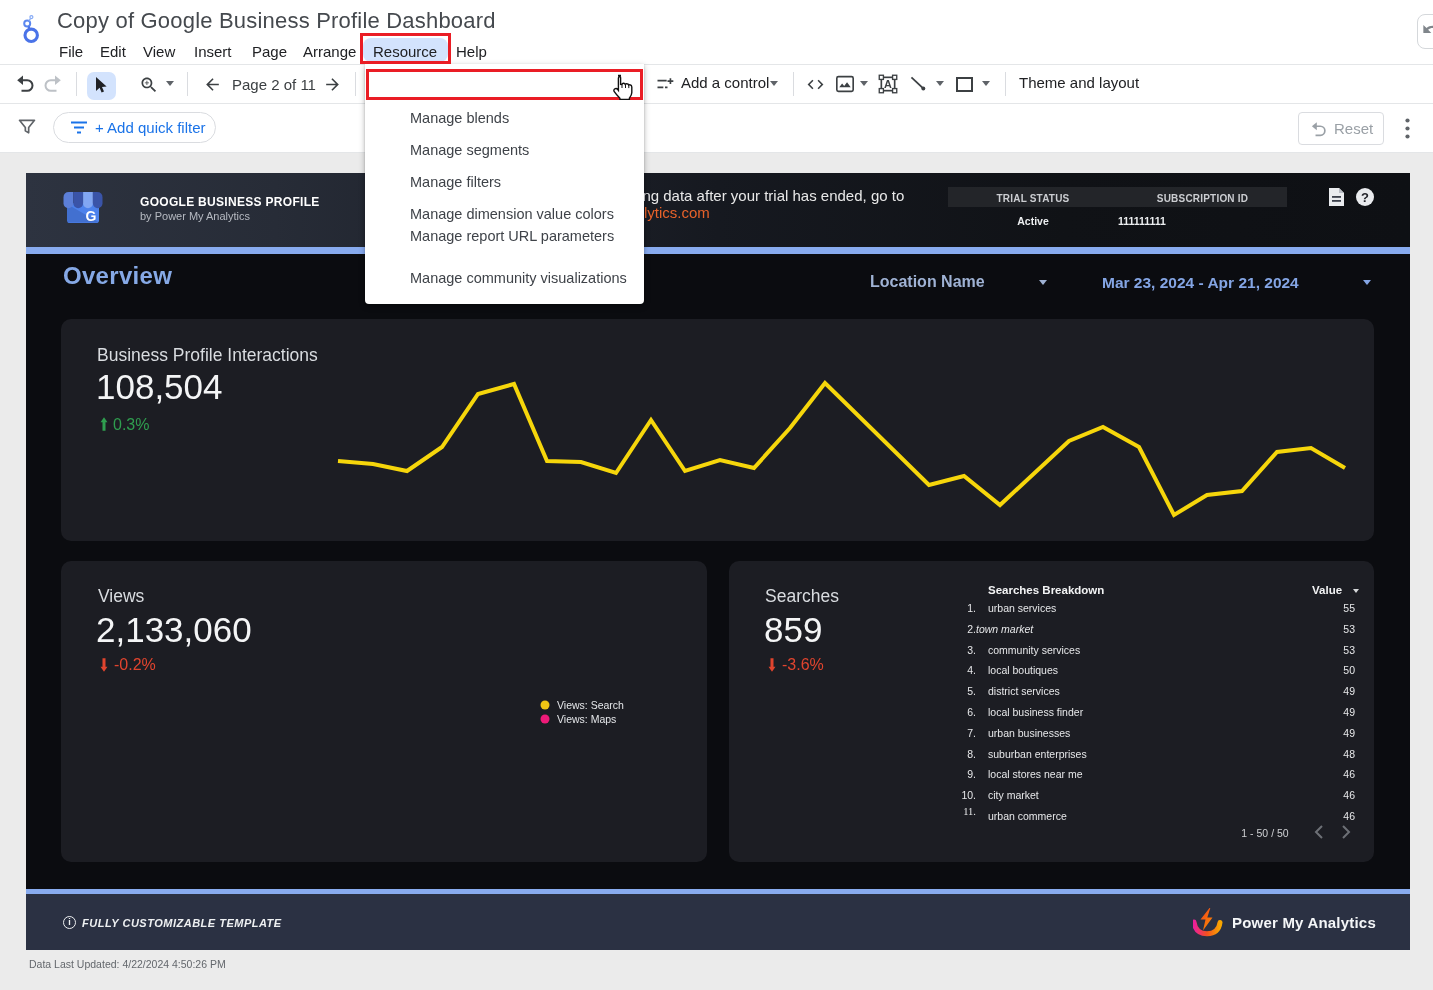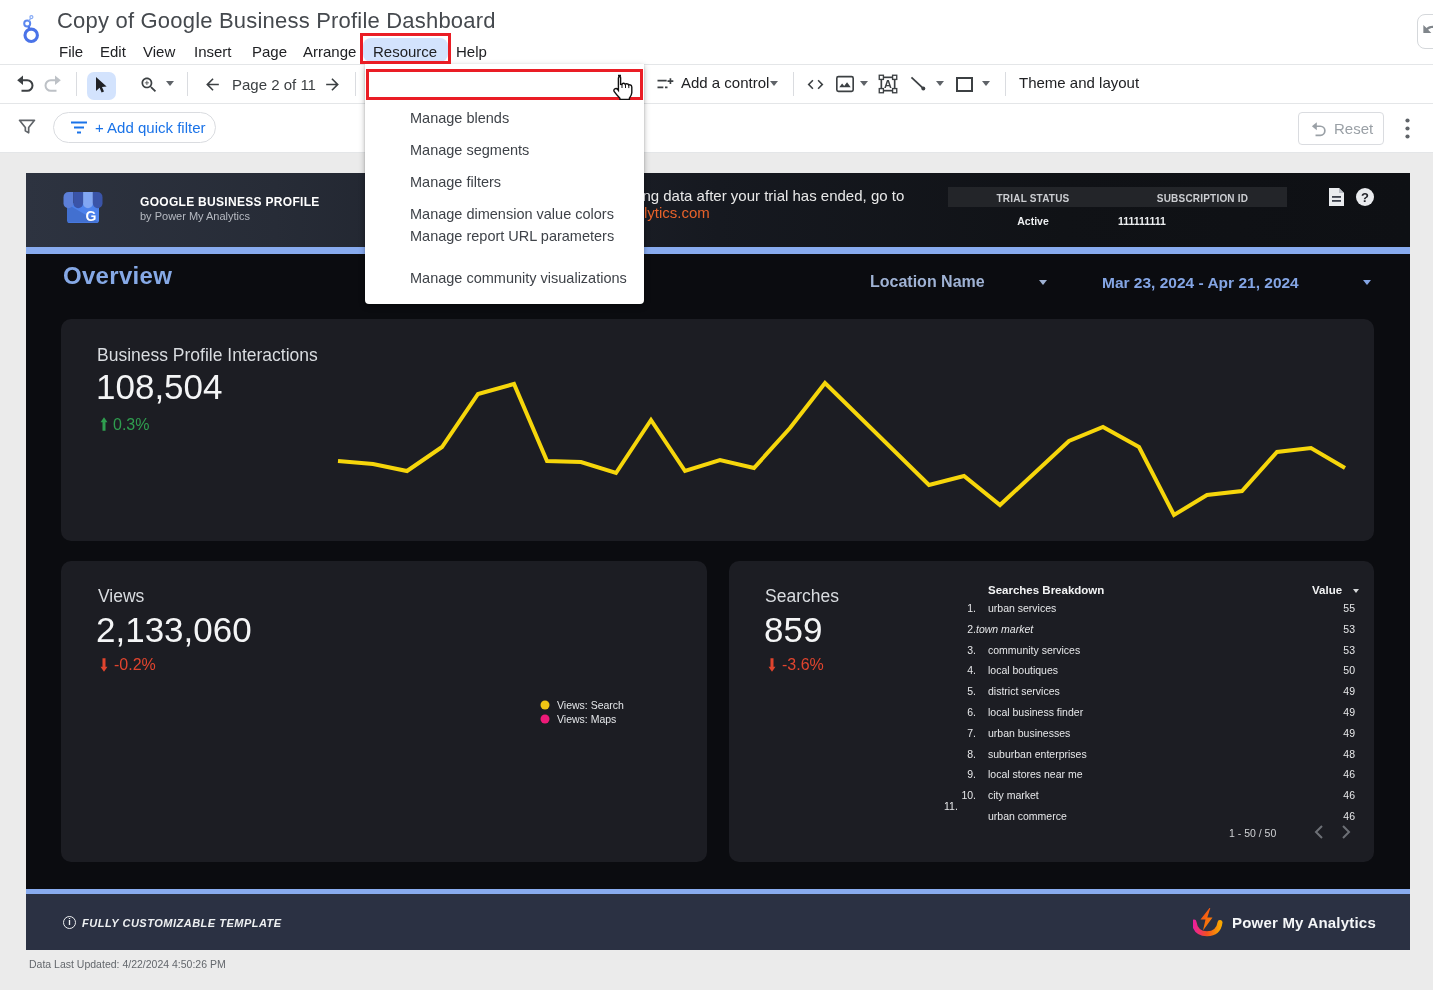--- a/index.html
+++ b/index.html
@@ -274,24 +274,24 @@
         <div class="abs trow" style="left:560px; top:166px; width:66px; text-align:right;">49</div>
       <div class="abs trow" style="left:215px; top:187px; width:32px; text-align:right;">8.</div>
         <div class="abs trow" style="left:259px; top:187px;">suburban enterprises</div>
         <div class="abs trow" style="left:560px; top:187px; width:66px; text-align:right;">48</div>
       <div class="abs trow" style="left:215px; top:207px; width:32px; text-align:right;">9.</div>
         <div class="abs trow" style="left:259px; top:207px;">local stores near me</div>
         <div class="abs trow" style="left:560px; top:207px; width:66px; text-align:right;">46</div>
       <div class="abs trow" style="left:215px; top:228px; width:32px; text-align:right;">10.</div>
         <div class="abs trow" style="left:259px; top:228px;">city market</div>
         <div class="abs trow" style="left:560px; top:228px; width:66px; text-align:right;">46</div>
-      <div class="abs trow" style="left:215px; top:239px; width:32px; text-align:left;">11.</div>
+      <div class="abs trow" style="left:215px; top:245px; width:32px; text-align:right;font-family:Liberation Serif, serif;">11.</div>
         <div class="abs trow" style="left:259px; top:249px;text-align:right;">urban commerce</div>
         <div class="abs trow" style="left:560px; top:249px; width:66px; text-align:right;">46</div>
-      <div class="abs pag" style="left:500px; top:266px; width:72px; text-align:left;">1 - 50 / 50</div>
+      <div class="abs pag" style="left:500px; top:266px; width:72px; text-align:center;">1 - 50 / 50</div>
       <svg class="abs" style="left:585px; top:263px;" width="10" height="16" viewBox="0 0 10 16">
           <path fill="none" stroke="#6d7076" stroke-width="2" d="M8 2 L2 8 L8 14"></path>
         </svg>
       <svg class="abs" style="left:612px; top:263px;" width="10" height="16" viewBox="0 0 10 16">
           <path fill="none" stroke="#6d7076" stroke-width="2" d="M2 2 L8 8 L2 14"></path>
         </svg>
     </div>
 
     <div class="abs" id="bluebar2"></div>
     <div class="abs" id="dfoot"></div>

